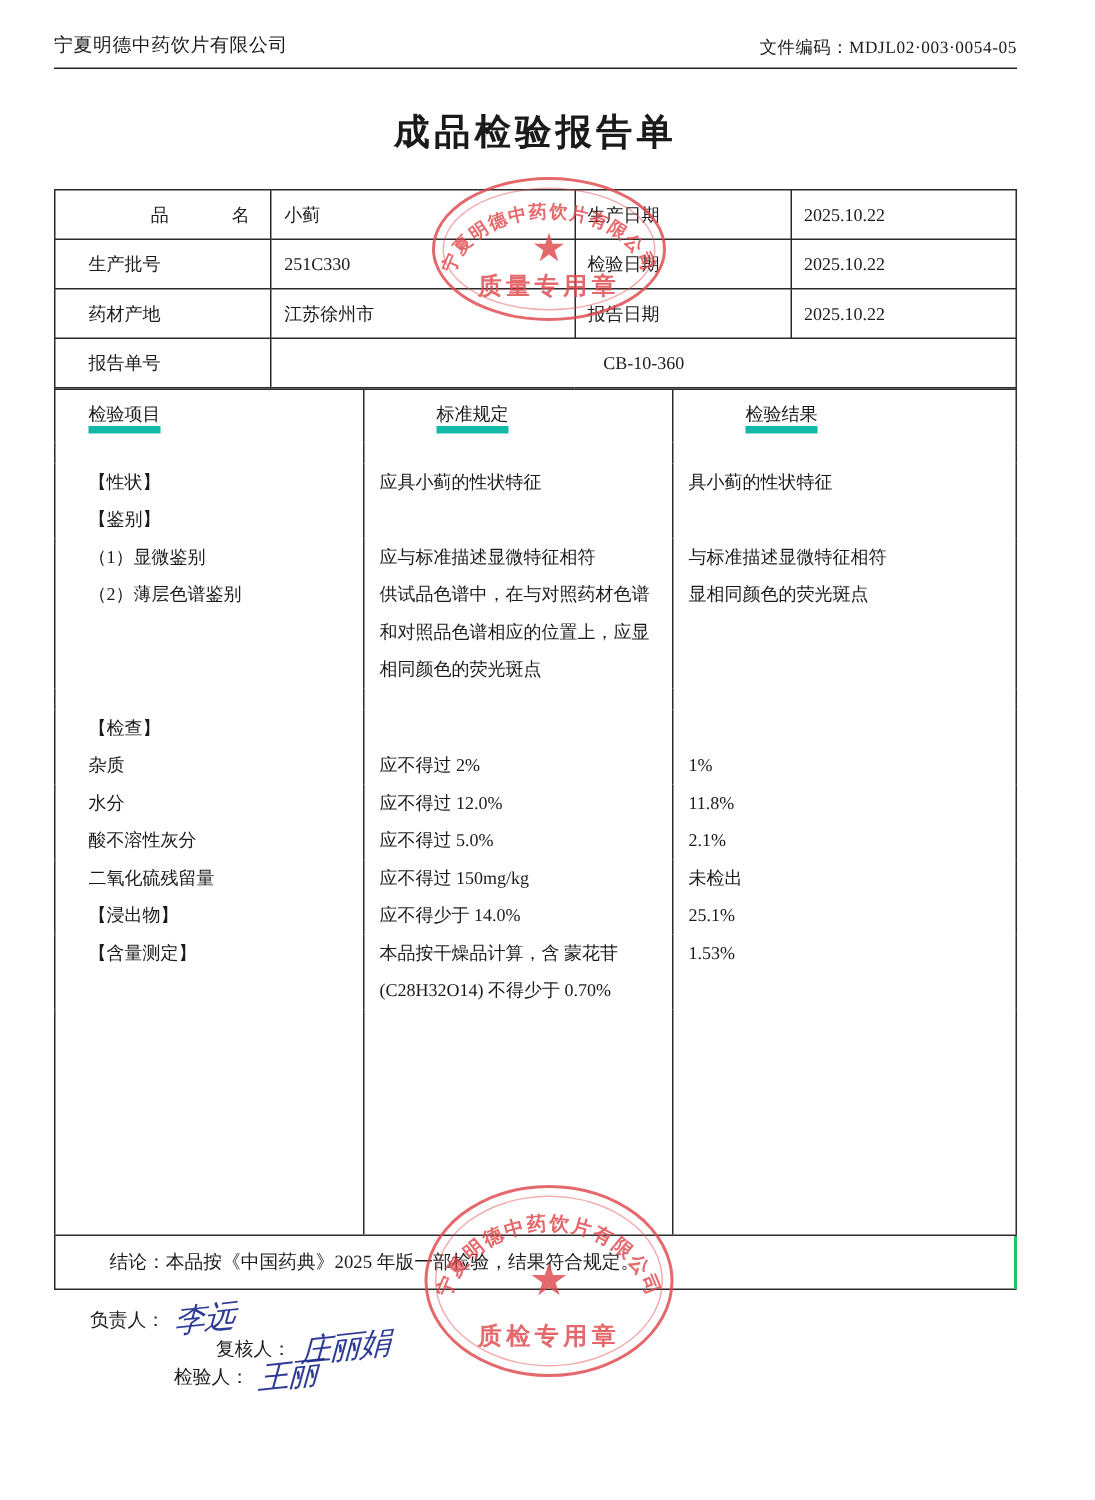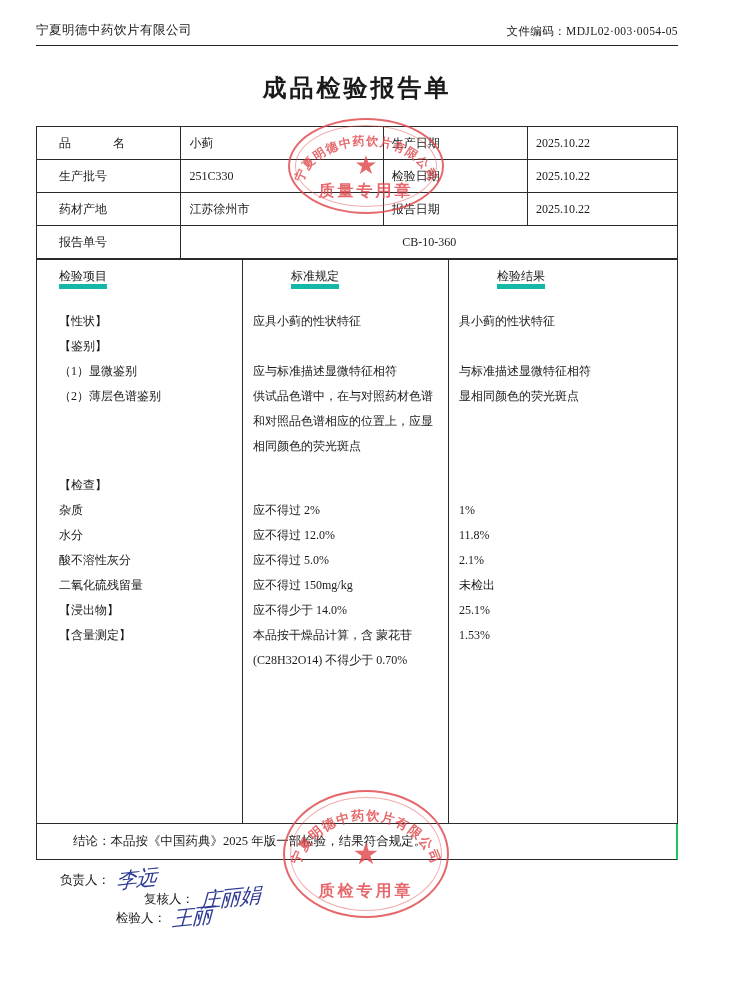--- a/index.html
+++ b/index.html
@@ -52,21 +52,21 @@
   table.rep td {
     border: 1px solid #2b2b2b;
     padding: 5px 8px;
     vertical-align: middle;
     height: 22px;
   }
   .c-lbl   { width: 74px;  padding-left: 22px !important; }
   .c-val   { width: 130px; }
   .c-lbl2  { width: 88px;  }
   .c-val2  { width: 92px;  }
-  .lbl-sp { letter-spacing: 6px; }
+  .lbl-sp { letter-spacing: 6px; text-align: right; }
   .rowtall td { height: 24px; }
   .ctr { text-align: center; }
   
   .repno td { height: 26px; }
   
   .grid {
     width: 100%;
     border-collapse: collapse;
     font-size: 12px;
     table-layout: fixed;

